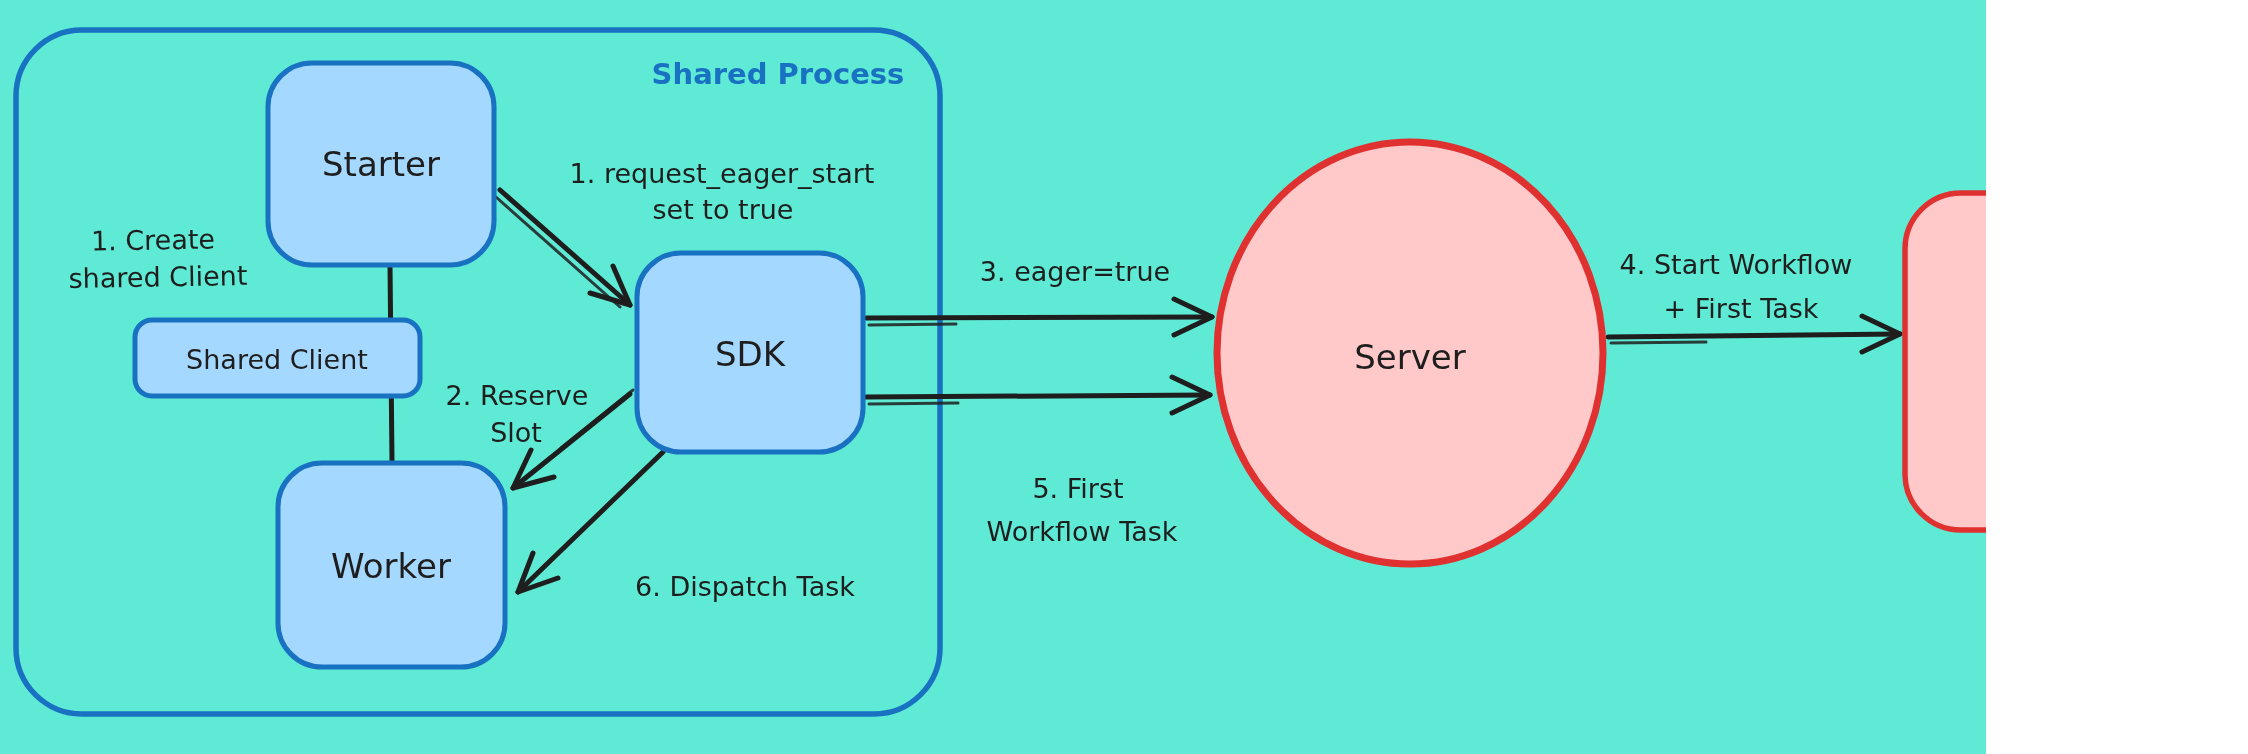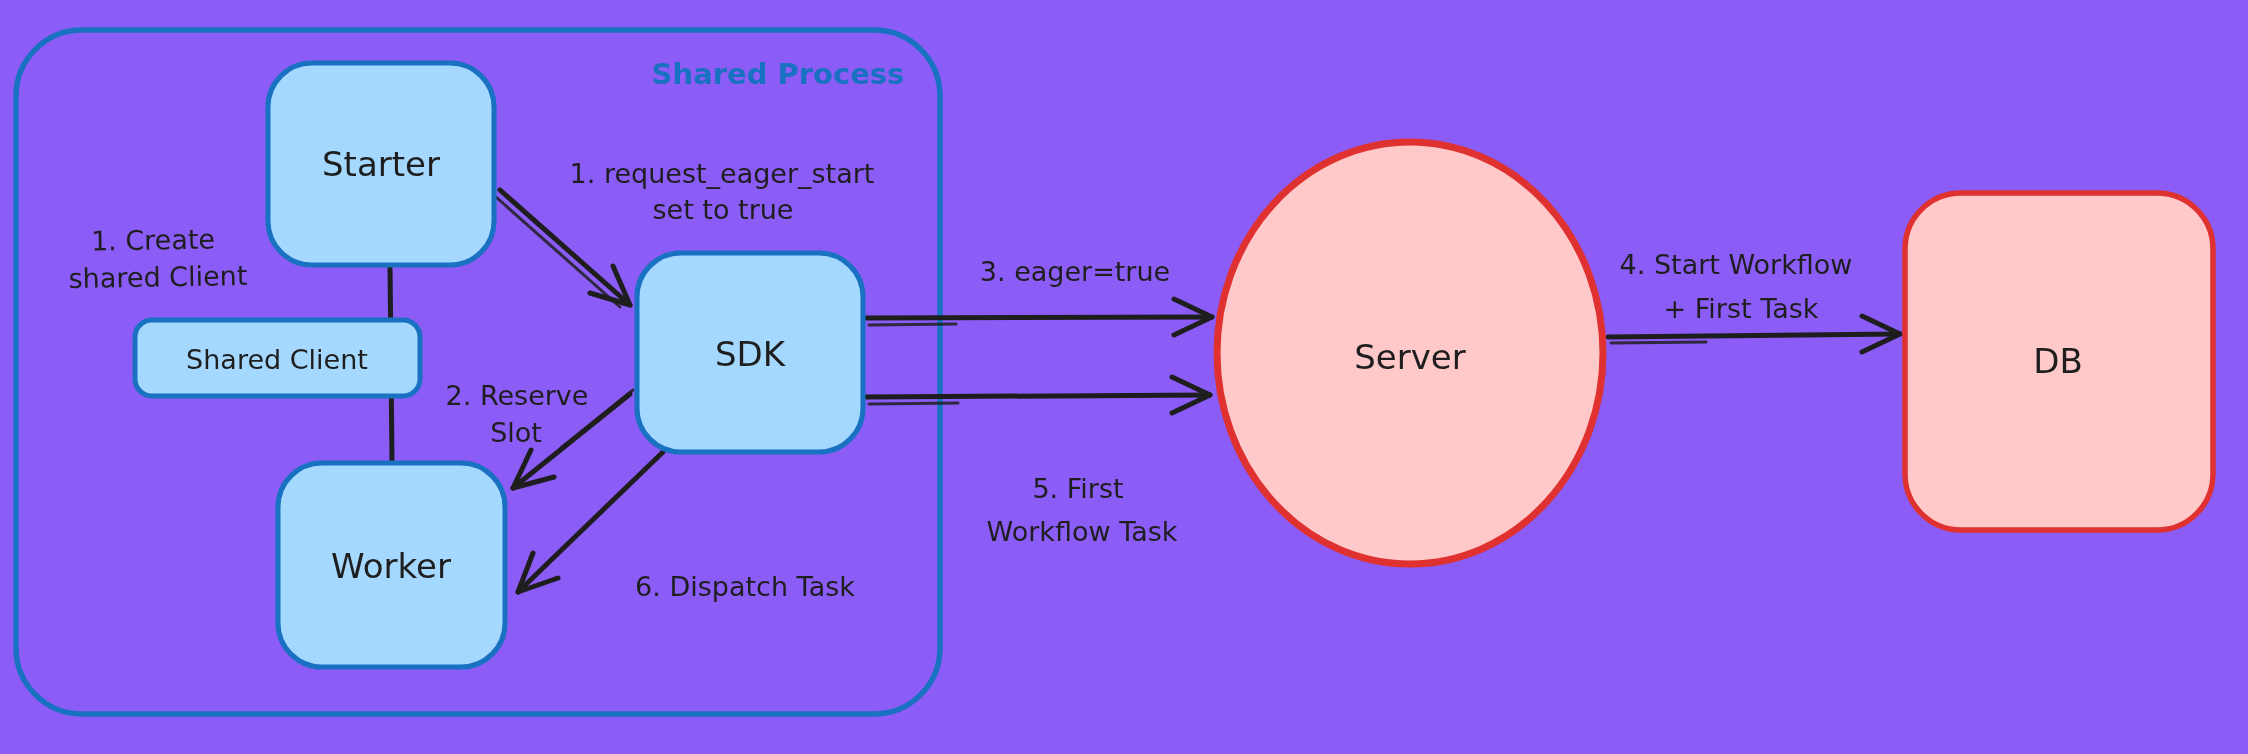--- a/index.html
+++ b/index.html
@@ -1,16 +1,16 @@
 <!DOCTYPE html>
 <html><head>
 <meta charset="utf-8">
 <style>
   html, body { margin: 0; padding: 0; background: #ffffff; }
-  .stage { position: relative; width: 2248px; height: 754px; background: #8b5cf6; overflow: hidden; }
+  .stage { position: relative; width: 1986px; height: 754px; background: #5eead4; overflow: hidden; }
   svg { display: block; }
   text {
     font-family: "DejaVu Sans", "Liberation Sans", sans-serif;
     fill: #1e1e1e;
     text-anchor: middle;
     dominant-baseline: central;
   }
   .node-label   { font-size: 34px; font-weight: 500; }
   .small-label  { font-size: 27px; font-weight: 500; }
   .anno         { font-size: 27px; font-weight: 500; }

